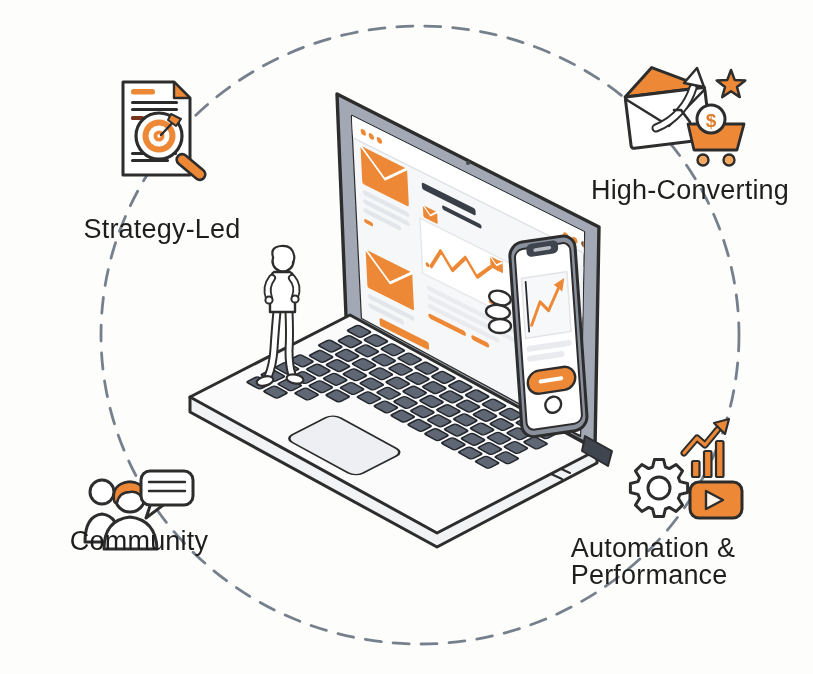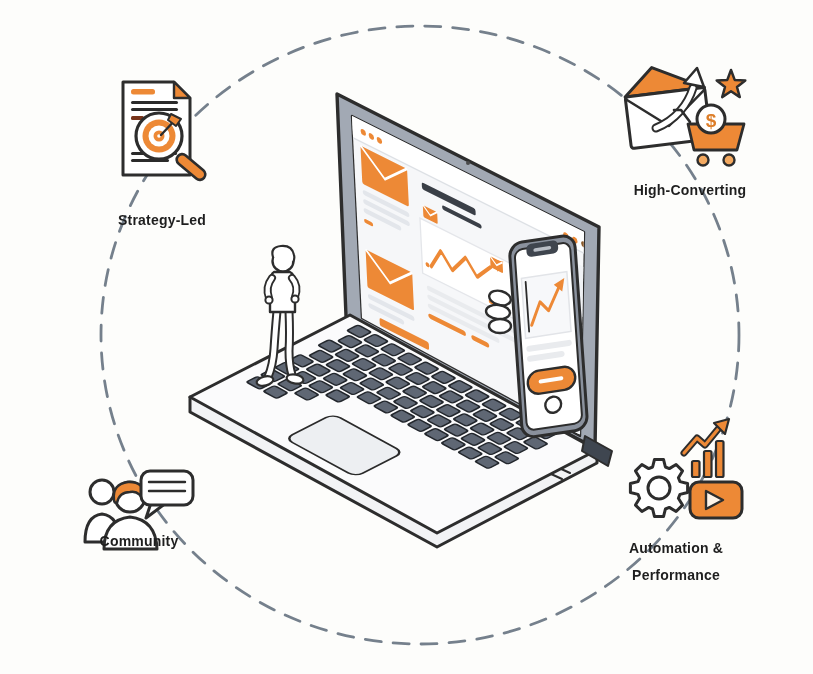--- a/index.html
+++ b/index.html
@@ -15,23 +15,22 @@
     position:relative;
     width:813px;height:674px;
     background:var(--bg);
     overflow:hidden;
     font-family:"Liberation Sans",sans-serif;
   }
   .scene{position:absolute;left:0;top:0;}
   .node-label{
     position:absolute;
     transform:translateX(-50%);
-    text-align:center;
-    font-weight:bold;
-    font-size:14px;
+    font-weight:normal;
+    font-size:27px;
     line-height:26.5px;
     letter-spacing:.2px;
     color:var(--label);
     white-space:nowrap;
   }
   .node-label span{display:block;}
   
   .ln{stroke:var(--outline);stroke-linejoin:round;stroke-linecap:round;}
   .accent{fill:var(--accent);}
   .key{fill:#5F6774;stroke:#23272D;stroke-width:1.8;}
@@ -324,27 +323,27 @@
         <path class="ln" fill="#FFFFFF" stroke-width="3" d="M21,-6.4 L28.6,-4.5 L28.6,4.5 L21,6.4 L19.4,10.3 L23.5,17.1 L17.1,23.5 L10.3,19.4 L6.4,21 L4.5,28.6 L-4.5,28.6 L-6.4,21 L-10.3,19.4 L-17.1,23.5 L-23.5,17.1 L-19.4,10.3 L-21,6.4 L-28.6,4.5 L-28.6,-4.5 L-21,-6.4 L-19.4,-10.3 L-23.5,-17.1 L-17.1,-23.5 L-10.3,-19.4 L-6.4,-21 L-4.5,-28.6 L4.5,-28.6 L6.4,-21 L10.3,-19.4 L17.1,-23.5 L23.5,-17.1 L19.4,-10.3 Z"></path>
         <circle cx="0" cy="0" r="11" fill="#FFFFFF" class="ln" stroke-width="3"></circle>
       </g>
       <g>
         <rect x="690" y="482" width="52" height="36" rx="9" class="accent ln" stroke-width="3"></rect>
         <polygon points="706,491 706,509 723,500" fill="#FDF4EA" class="ln" stroke-width="2.4"></polygon>
       </g>
     </g>
   </svg>
 
-  <div class="node-label" style="left:162px;top:207px">
+  <div class="node-label" style="left:162px;top:216px">
     <span>Strategy-Led</span>
   </div>
   <div class="node-label" style="left:690px;top:177px">
     <span>High-Converting</span>
   </div>
   <div class="node-label" style="left:139px;top:528px">
     <span>Community</span>
   </div>
-  <div class="node-label" style="left:676px;top:535px">
+  <div class="node-label" style="left:653px;top:535px">
     <span>Automation &amp;</span>
     <span>Performance</span>
   </div>
 
 </div>
 
 </body></html>

